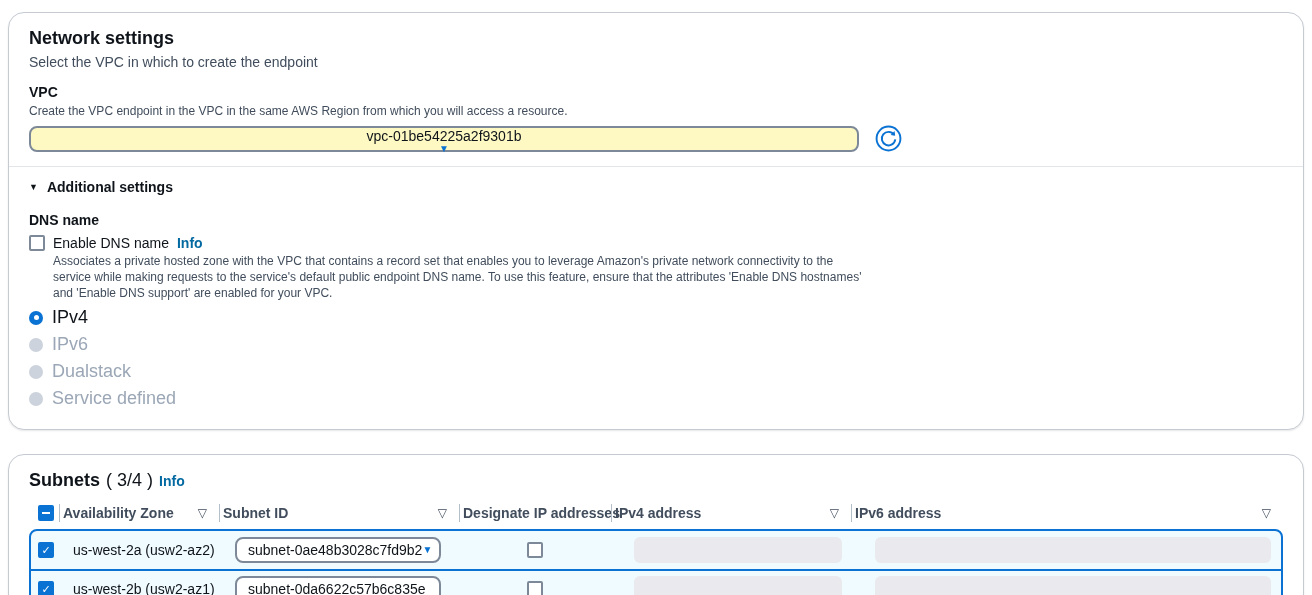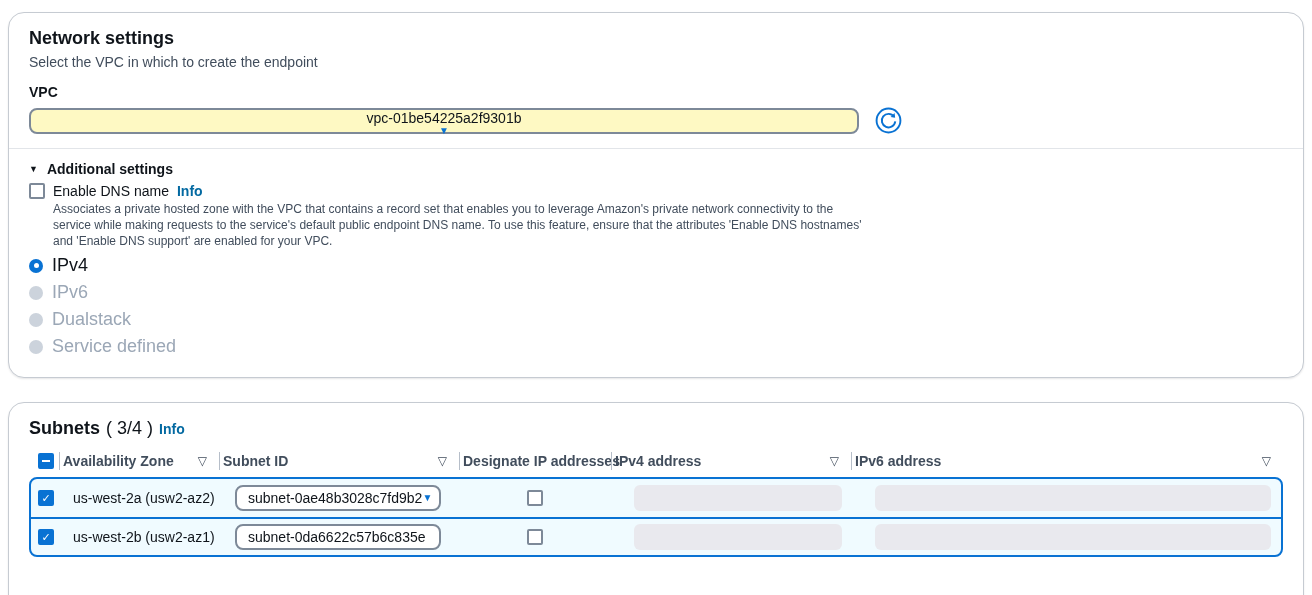--- a/index.html
+++ b/index.html
@@ -80,20 +80,21 @@
 </style>
 </head>
 <body>
 
 <div class="card card1">
   <div class="pad-top">
     <h1>Network settings</h1>
     <div class="subtitle">Select the VPC in which to create the endpoint</div>
 
     <div class="field-label mt12">VPC</div>
+    <div class="field-desc">Create the VPC endpoint in the VPC in the same AWS Region from which you will access a resource.</div>
     <div class="select-row">
       <div class="select">
         <span>vpc-01be54225a2f9301b</span>
         <span class="caret">▼</span>
       </div>
       <button class="refresh-btn">
         <span>
           <svg width="27" height="27" viewBox="0 0 24 24" fill="none">
             <circle cx="12" cy="12" r="10.6" stroke="#0972d3" stroke-width="1.7"></circle>
             <path d="M16.9 8.6 A6 6 0 1 0 18 12.8" stroke="#0972d3" stroke-width="1.7" fill="none"></path>
@@ -105,20 +106,21 @@
   </div>
 
   <div class="divider"></div>
 
   <div class="pad-bottom">
     <div class="expand-header">
       <span class="expand-caret">▼</span>
       <span>Additional settings</span>
     </div>
 
+    <div class="field-label mt16">DNS name</div>
     <div class="check-row">
       <span class="checkbox"></span>
       <span class="check-label">Enable DNS name</span>
       <a class="info">Info</a>
     </div>
     <div class="check-desc">Associates a private hosted zone with the VPC that contains a record set that enables you to leverage Amazon's private network connectivity to the service while making requests to the service's default public endpoint DNS name. To use this feature, ensure that the attributes 'Enable DNS hostnames' and 'Enable DNS support' are enabled for your VPC.</div>
 
     <div>
       <div class="radio-row">
         <span class="radio sel">

